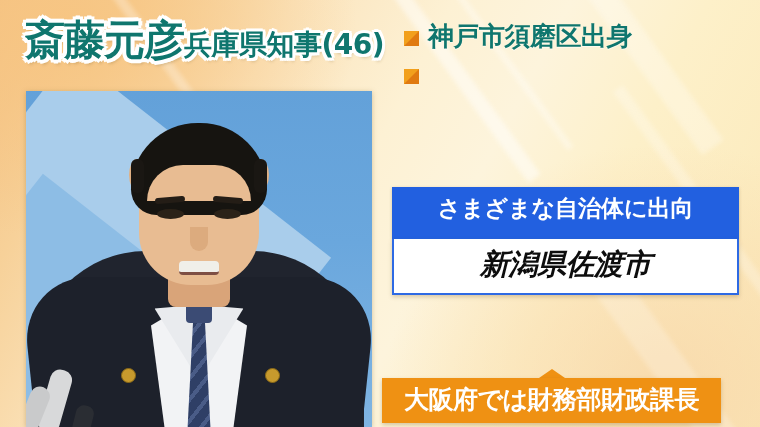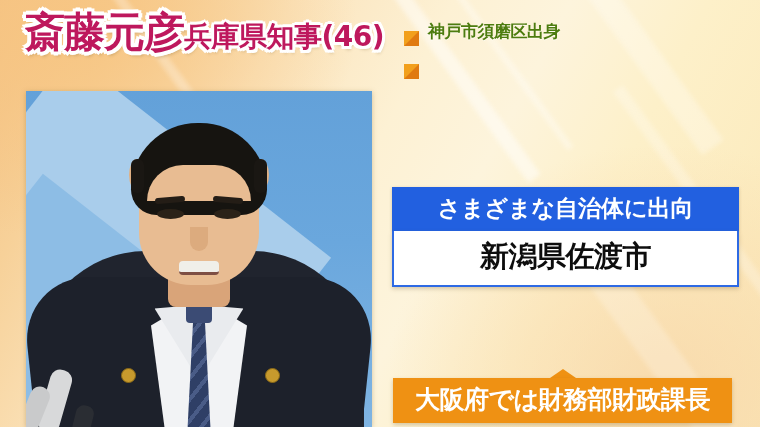--- a/index.html
+++ b/index.html
@@ -36,24 +36,24 @@
   .streak.s1{left:430px;top:-120px;width:15px;height:330px;opacity:.85;}
   .streak.s2{left:470px;top:-150px;width:7px;height:330px;opacity:.6;}
   .streak.s3{left:600px;top:-160px;width:26px;height:340px;opacity:.5;}
   .streak.s4{left:255px;top:150px;width:16px;height:330px;opacity:.45;}
   .streak.s5{left:640px;top:170px;width:34px;height:360px;opacity:.4;}
   .streak.s6{left:700px;top:60px;width:12px;height:300px;opacity:.45;}
   .streak.s7{left:130px;top:-110px;width:10px;height:260px;opacity:.5;}
 
   
   .headline{
-    position:absolute;left:24px;top:12px;
+    position:absolute;left:24px;top:20px;
     display:flex;align-items:flex-end;
     white-space:nowrap;z-index:6;
-    font-weight:bold;color:#be185d;
+    font-weight:bold;color:#0f766e;
     -webkit-text-stroke:0px;
   }
   .headline .nm{
     font-size:41px;line-height:1;letter-spacing:-1px;
     text-shadow:
       -3px -3px 0 #fff, 3px -3px 0 #fff, -3px 3px 0 #fff, 3px 3px 0 #fff,
       -3px 0 0 #fff, 3px 0 0 #fff, 0 -3px 0 #fff, 0 3px 0 #fff,
       -4px 0 0 #fff, 4px 0 0 #fff, 0 4px 0 #fff, 0 -4px 0 #fff,
       2px 5px 3px rgba(120,90,40,.25);
   }
@@ -145,44 +145,44 @@
   
   .bullets{position:absolute;left:404px;top:22px;width:350px;z-index:6;}
   .bul-row{display:flex;align-items:flex-start;margin-bottom:9px;}
   .sq{
     flex:0 0 auto;width:15px;height:15px;margin-top:9px;margin-right:9px;
     background:#f2a01c;position:relative;
   }
   .sq:after{content:"";position:absolute;right:0;bottom:0;width:0;height:0;
     border-left:15px solid transparent;border-bottom:15px solid #e07a10;}
   .bul-txt{
-    font-size:17px;font-weight:bold;color:#4d7c0f;line-height:1.12;
+    font-size:26px;font-weight:bold;color:#0f766e;line-height:1.12;
     letter-spacing:-.5px;white-space:pre-line;
     text-shadow:0 1px 0 rgba(255,255,255,.55);
   }
 
   
   .panel{position:absolute;left:392px;top:187px;width:347px;z-index:6;}
   .panel-head{
     background:#2260e0;border:2px solid #2260e0;
     color:#fff;font-size:23px;font-weight:bold;letter-spacing:0px;
-    text-align:center;padding:4px 0 5px;
+    text-align:center;padding:4px 0 13px;
     box-shadow:0 1px 3px rgba(120,95,45,.3);
   }
   .panel-body{
     background:#fff;border:2px solid #2e6ae4;border-top:none;
-    padding:8px 16px 11px;box-shadow:0 2px 4px rgba(120,95,45,.28);
+    padding:8px 16px 11px;box-shadow:0 2px 4px rgba(120,95,45,.28);font-style:italic;
   }
   .panel-line{
     text-align:center;font-size:29px;font-weight:bold;color:#0d0d0d;
     line-height:1.2;letter-spacing:-.5px;
   }
 
   
-  .foot-wrap{position:absolute;left:393px;top:369px;width:339px;z-index:6;}
+  .foot-wrap{position:absolute;left:382px;top:369px;width:339px;z-index:6;}
   .foot-arrow{
     width:0;height:0;margin:0 auto;
     border-left:13px solid transparent;border-right:13px solid transparent;
     border-bottom:9px solid #ef9113;
   }
   .foot-bar{
     background:#ef9113;color:#fff;font-weight:bold;font-size:25px;
     text-align:center;padding:5px 0 7px;letter-spacing:-.5px;
     box-shadow:0 2px 4px rgba(120,95,45,.3);
   }

